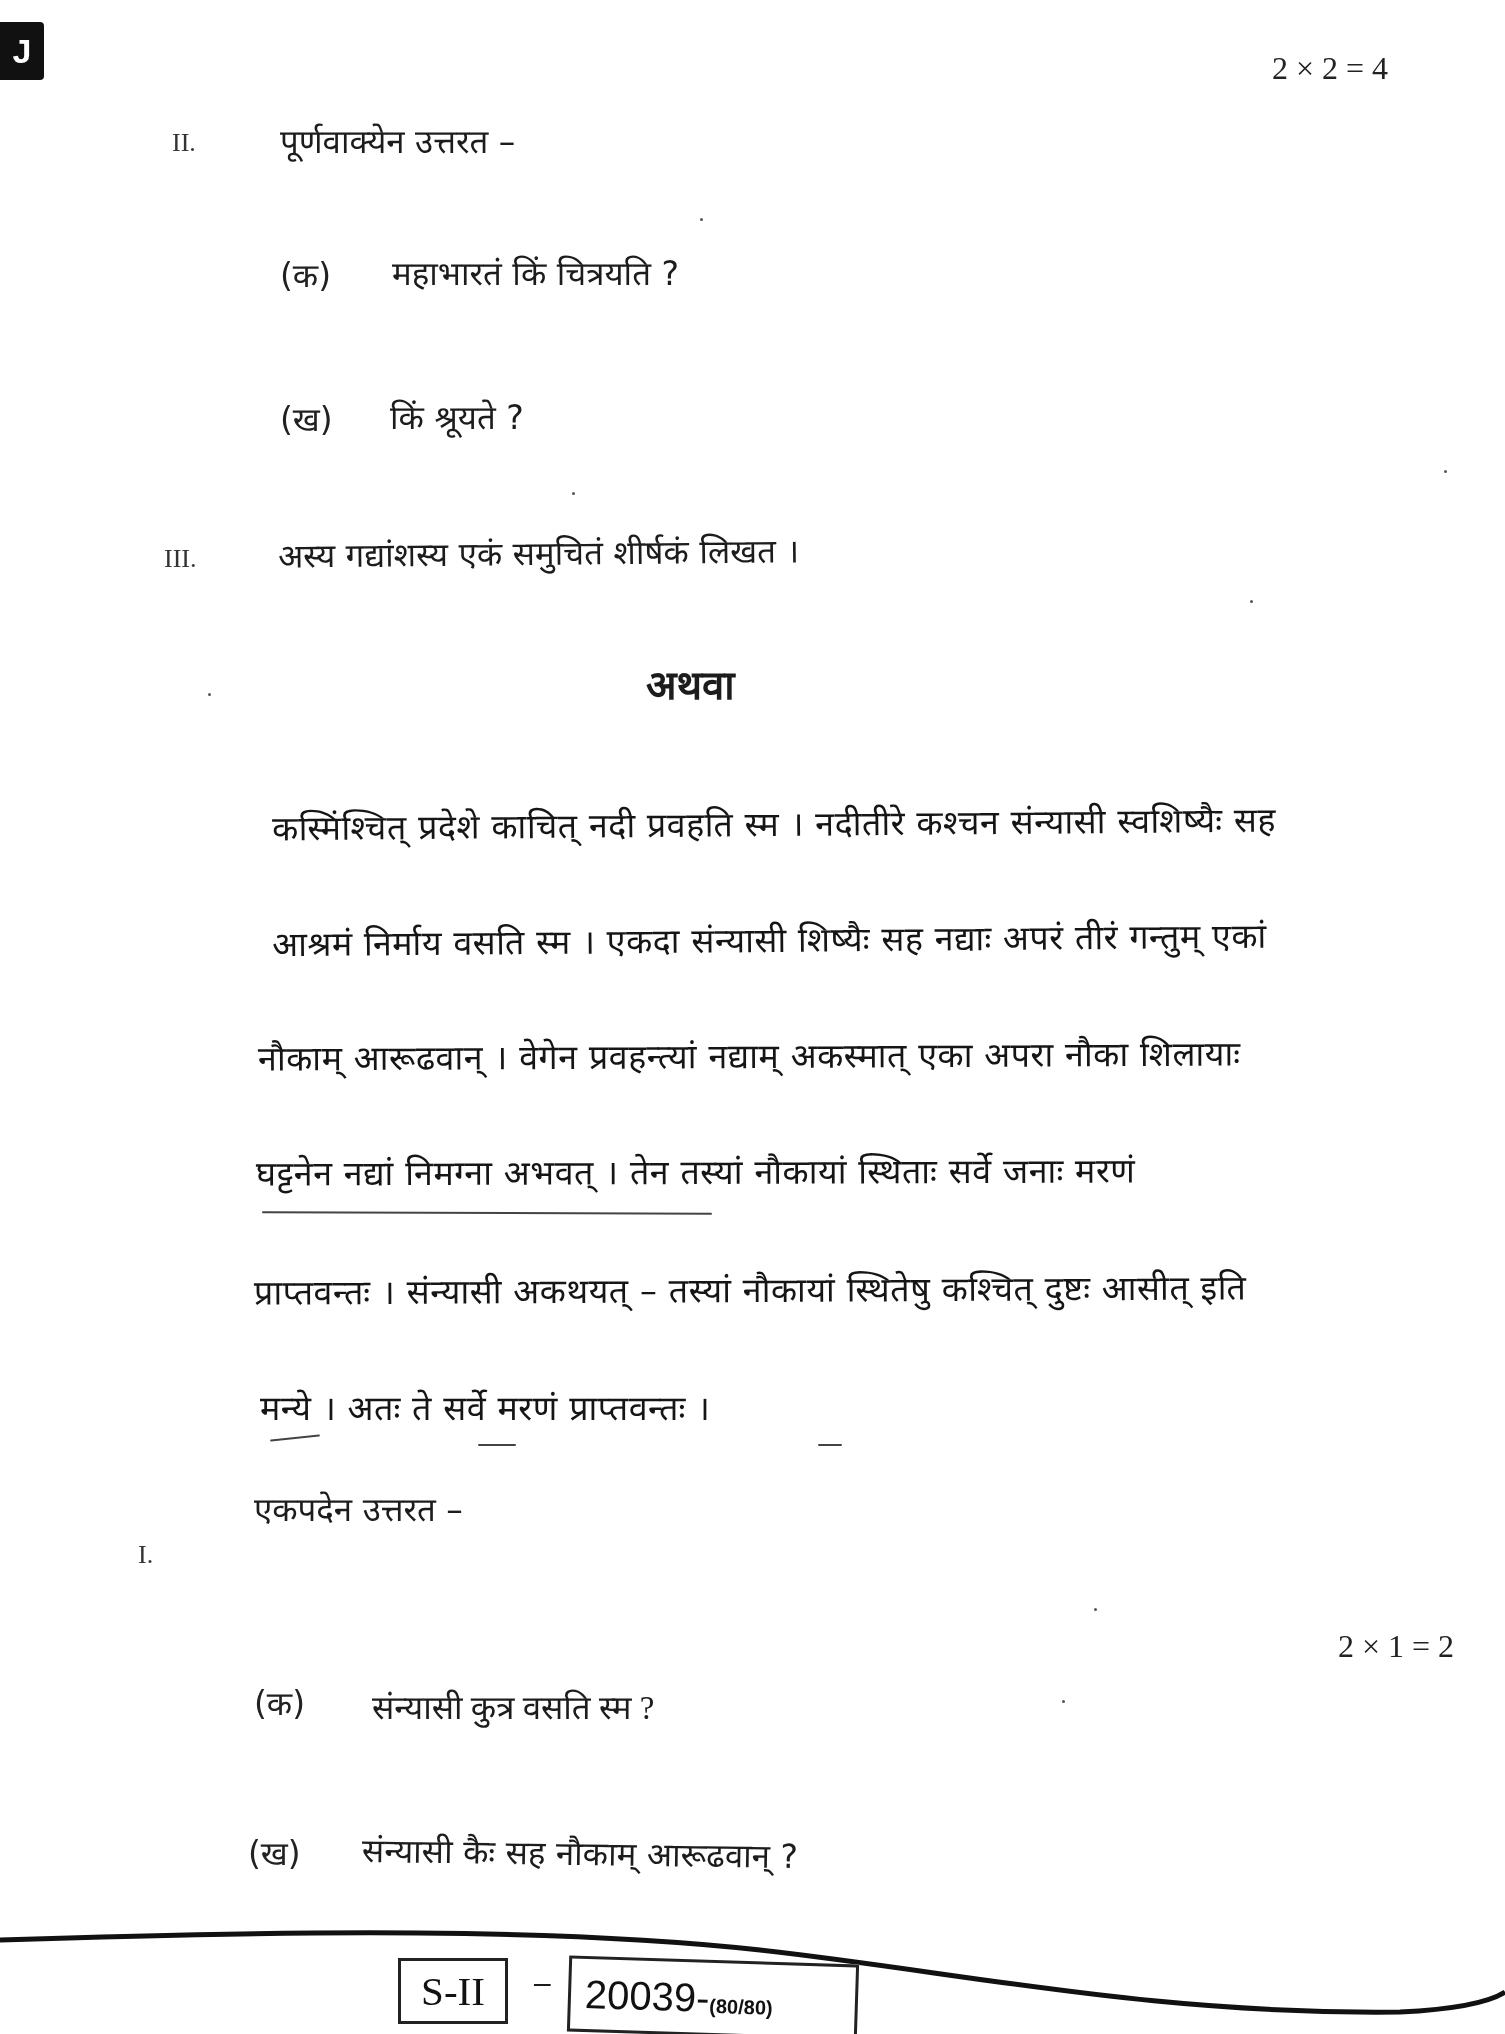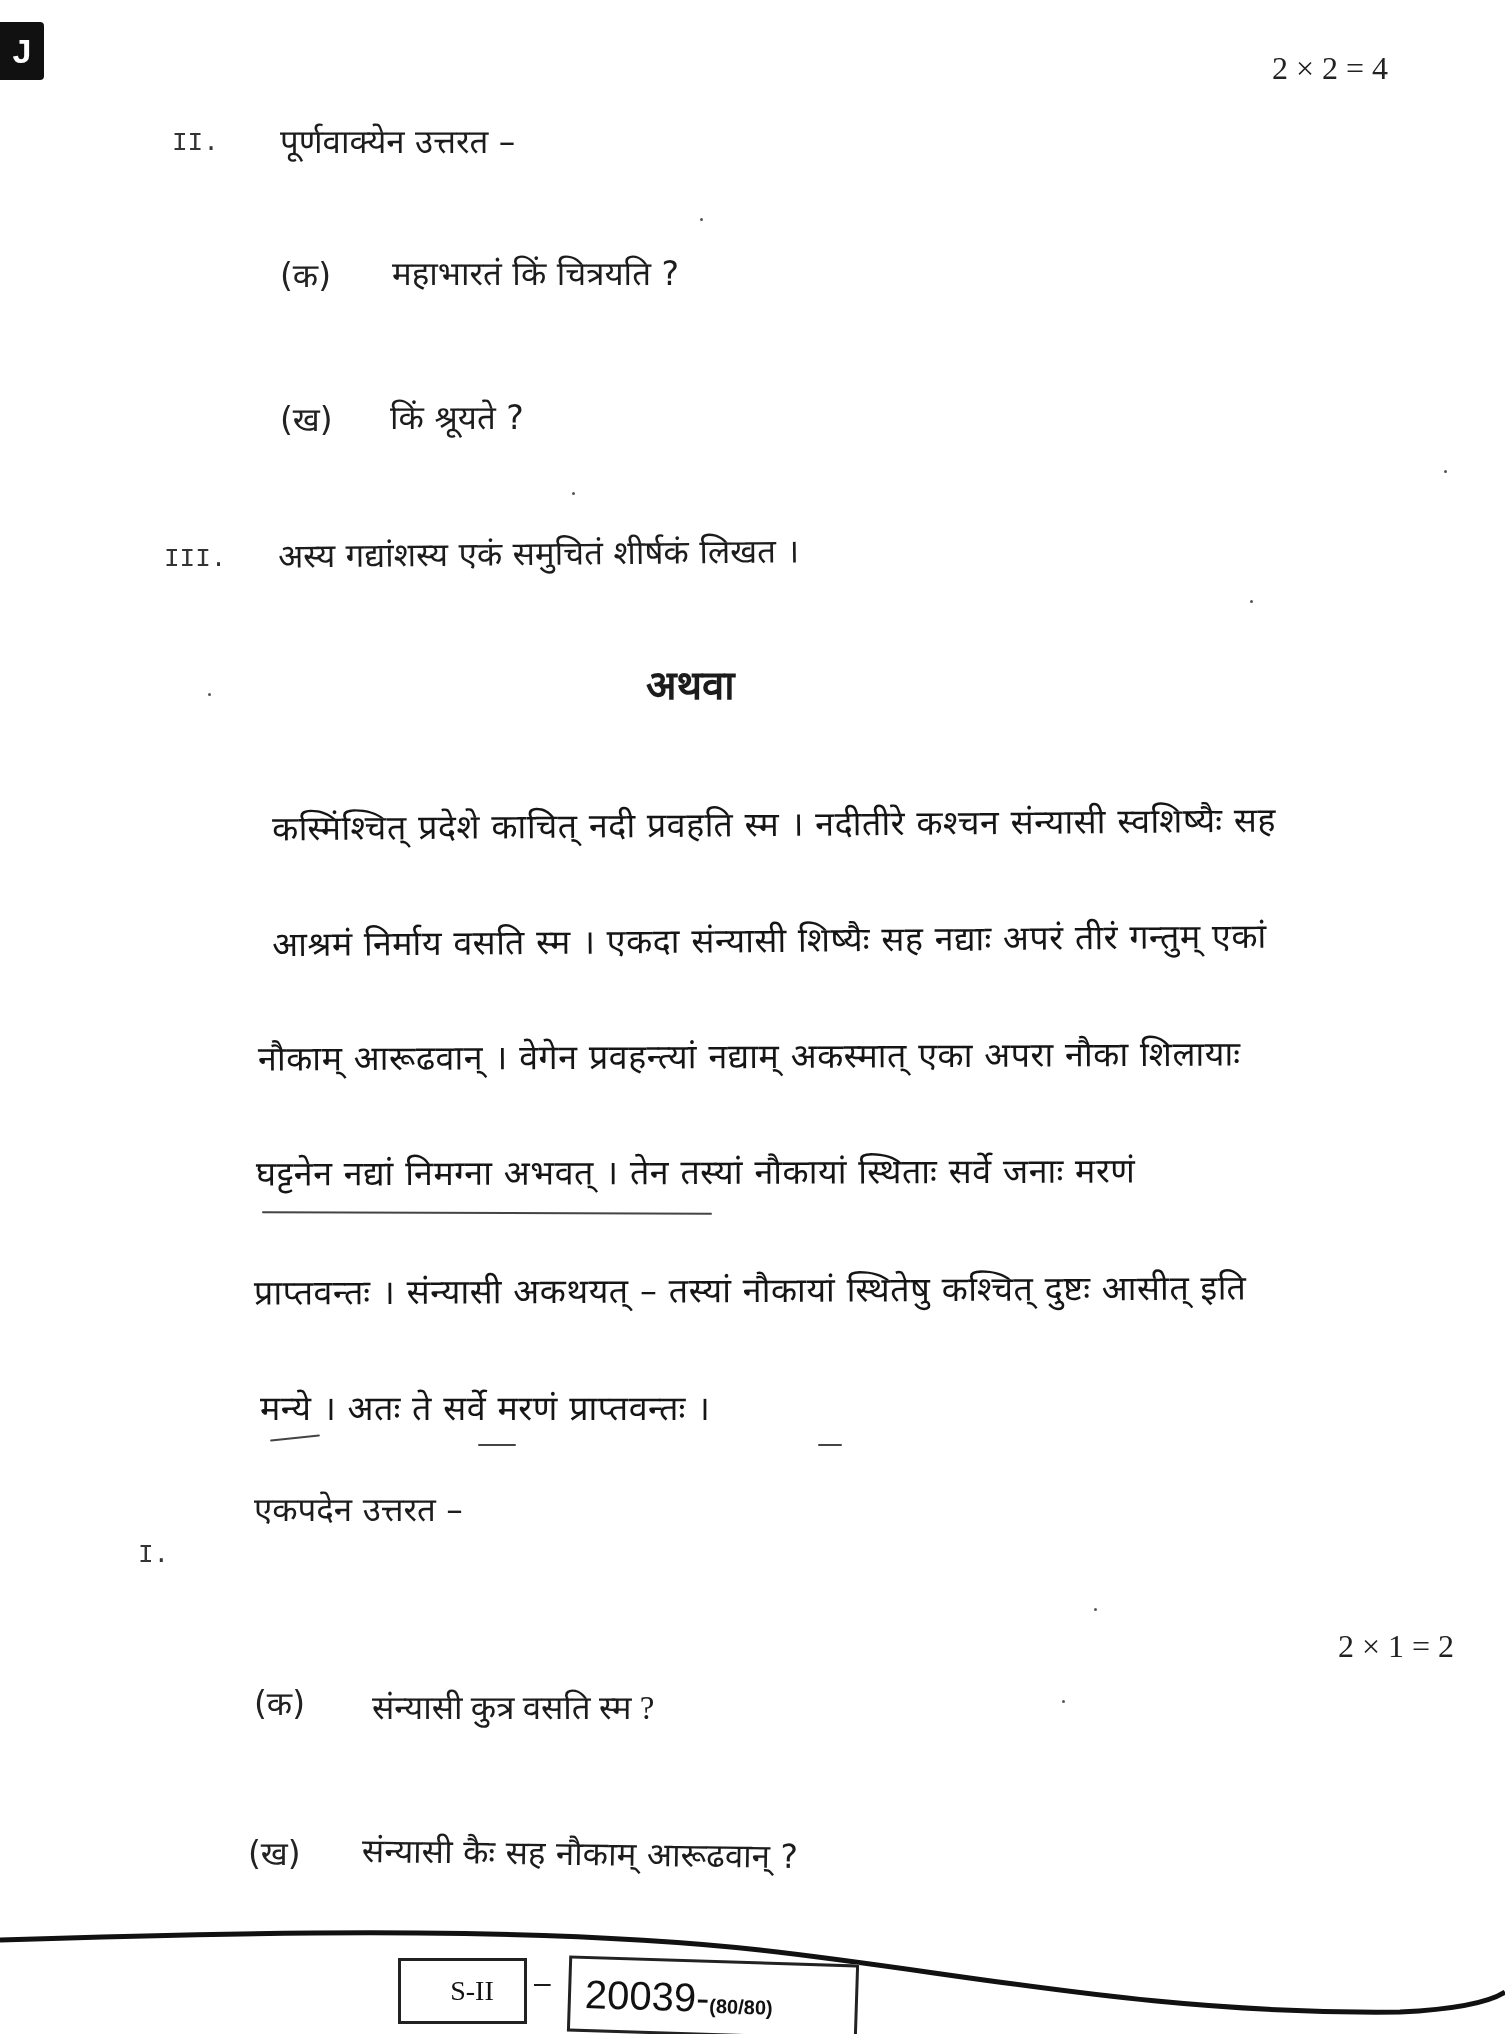--- a/index.html
+++ b/index.html
@@ -8,21 +8,21 @@
     font-family: "DejaVu Sans", sans-serif; color: #1a1a1a;
   }
   .abs { position: absolute; white-space: nowrap; }
   .corner-badge {
     left: 0; top: 22px; width: 44px; height: 58px; background: #111;
     color: #fff; font-family: "Liberation Sans", sans-serif; font-weight: bold;
     font-size: 34px; display: flex; align-items: center; justify-content: center;
     border-radius: 0 4px 4px 0;
   }
   .marks { font-family: "Liberation Serif", serif; font-size: 32px; color: #222; }
-  .roman { font-family: Liberation Mono, monospace; font-size: 26px; color: #333; text-align: center; }
+  .roman { font-family: Liberation Serif, serif; font-size: 26px; color: #333; text-align: center; }
   .deva { font-size: 33px; color: #1c1c1c; }
   .sub-label { font-size: 33px; color: #222; }
   .heading-bold { font-weight: bold; font-size: 40px; }
   .para-line { font-size: 34px; color: #151515; letter-spacing: 0.5px; }
   .underline-stroke {
     position: absolute; height: 2px; background: #444; border-radius: 2px;
   }
   .rule-svg { position: absolute; left: 0; top: 1920px; }
   .code-box {
     position: absolute; border: 3px solid #222; background: #fff;
@@ -89,21 +89,21 @@
     <div class="abs sub-label" style="left:248px; top:1830px;">(ख)</div>
     <div class="abs deva" style="left:362px; top:1830px; transform:rotate(0.8deg);">संन्यासी कैः सह नौकाम् आरूढवान् ?</div>
   </div>
 </div>
 
 <svg class="rule-svg" width="1505" height="110" viewBox="0 0 1505 110">
   <path d="M0 20 C 300 10, 560 8, 760 30 S 1150 95, 1400 92 Q 1480 88, 1505 72" fill="none" stroke="#111" stroke-width="5"></path>
 </svg>
 
 <div>
-  <div class="code-box" style="left:398px; top:1958px; width:104px; height:60px; font-family:'Liberation Serif', serif; font-size:28px;padding-left:19px;">
+  <div class="code-box" style="left:398px; top:1958px; width:104px; height:60px; font-family:'Liberation Serif', serif; font-size:41px;">
     <span>S-II</span>
   </div>
   <div class="dash" style="left:534px; top:1966px;">–</div>
   <div class="code-box" style="left:568px; top:1960px; width:290px; height:76px; justify-content:flex-start; padding-left:14px; transform:rotate(1.8deg); box-sizing:border-box;">
     <span style="font-size:40px;">20039-</span>
     <span style="font-size:20px; font-weight:bold; margin-top:16px;">(80/80)</span>
   </div>
 </div>
 
 <span class="speck" style="left:700px; top:218px;"></span>

